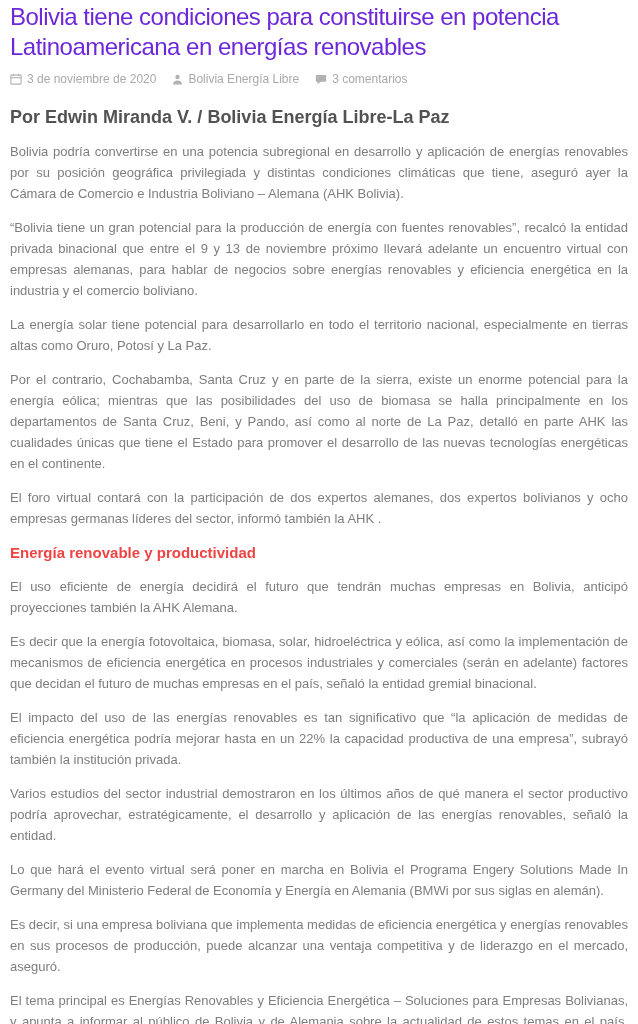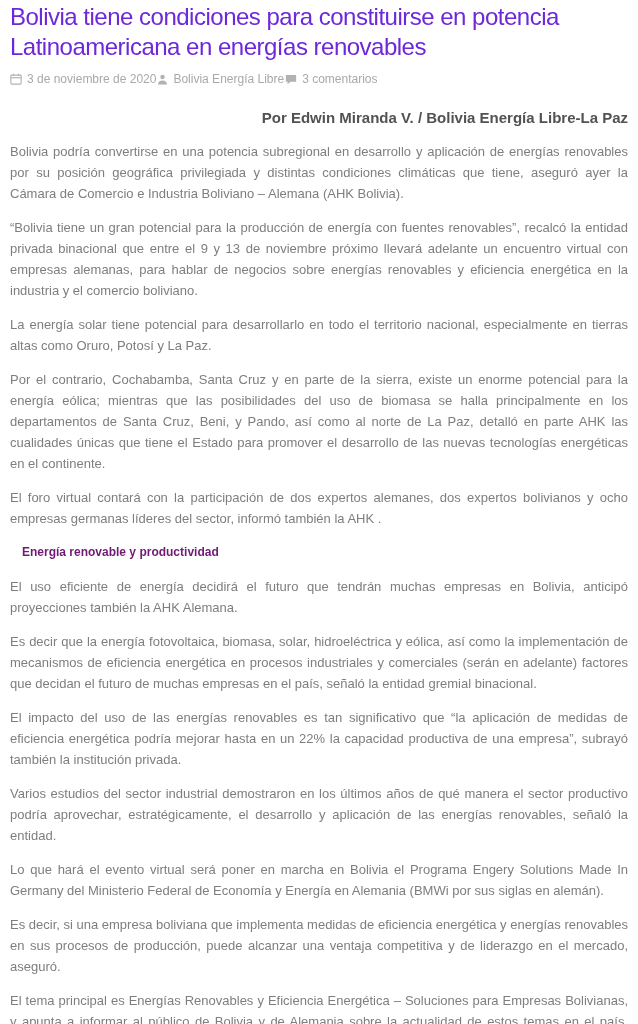--- a/index.html
+++ b/index.html
@@ -19,55 +19,54 @@
     margin: 0 0 10px 0;
     font-size: 24px;
     line-height: 30px;
     font-weight: 400;
     letter-spacing: -0.5px;
     color: #6d28d9;
   }
   .meta-row {
     display: flex;
     align-items: center;
-    gap: 1px;
+    gap: 16px;
     margin: 0 0 21px 0;
     font-size: 12px;
     color: #a9a9a9;
   }
   .meta-item {
     display: inline-flex;
     align-items: center;
     gap: 5px;
     color: #a9a9a9;
     text-decoration: none;
     cursor: pointer;
   }
   .meta-item svg { display: block; }
   .byline {
     font-weight: 700;
     color: #525252;
-    font-size: 15px;
+    font-size: 18px;
     line-height: 21px;
     margin: 0 0 13px 0;
-    text-align: right;
   }
   .body-p {
     font-size: 13px;
     line-height: 21px;
     color: #7e7e7e;
     text-align: justify;
     margin: 0 0 13px 0;
   }
   .section-heading {
-    font-size: 12px;
+    font-size: 15px;
     line-height: 21px;
     font-weight: 700;
-    color: #701a75;
-    margin: 2px 0 13px 12px;
+    color: #ef4444;
+    margin: 2px 0 13px 0;
   }
 </style>
 </head>
 <body>
 
 <div class="page">
 
   <h1 class="article-title">Bolivia tiene condiciones para constituirse en potencia Latinoamericana en energías renovables</h1>
 
   <div class="meta-row">

